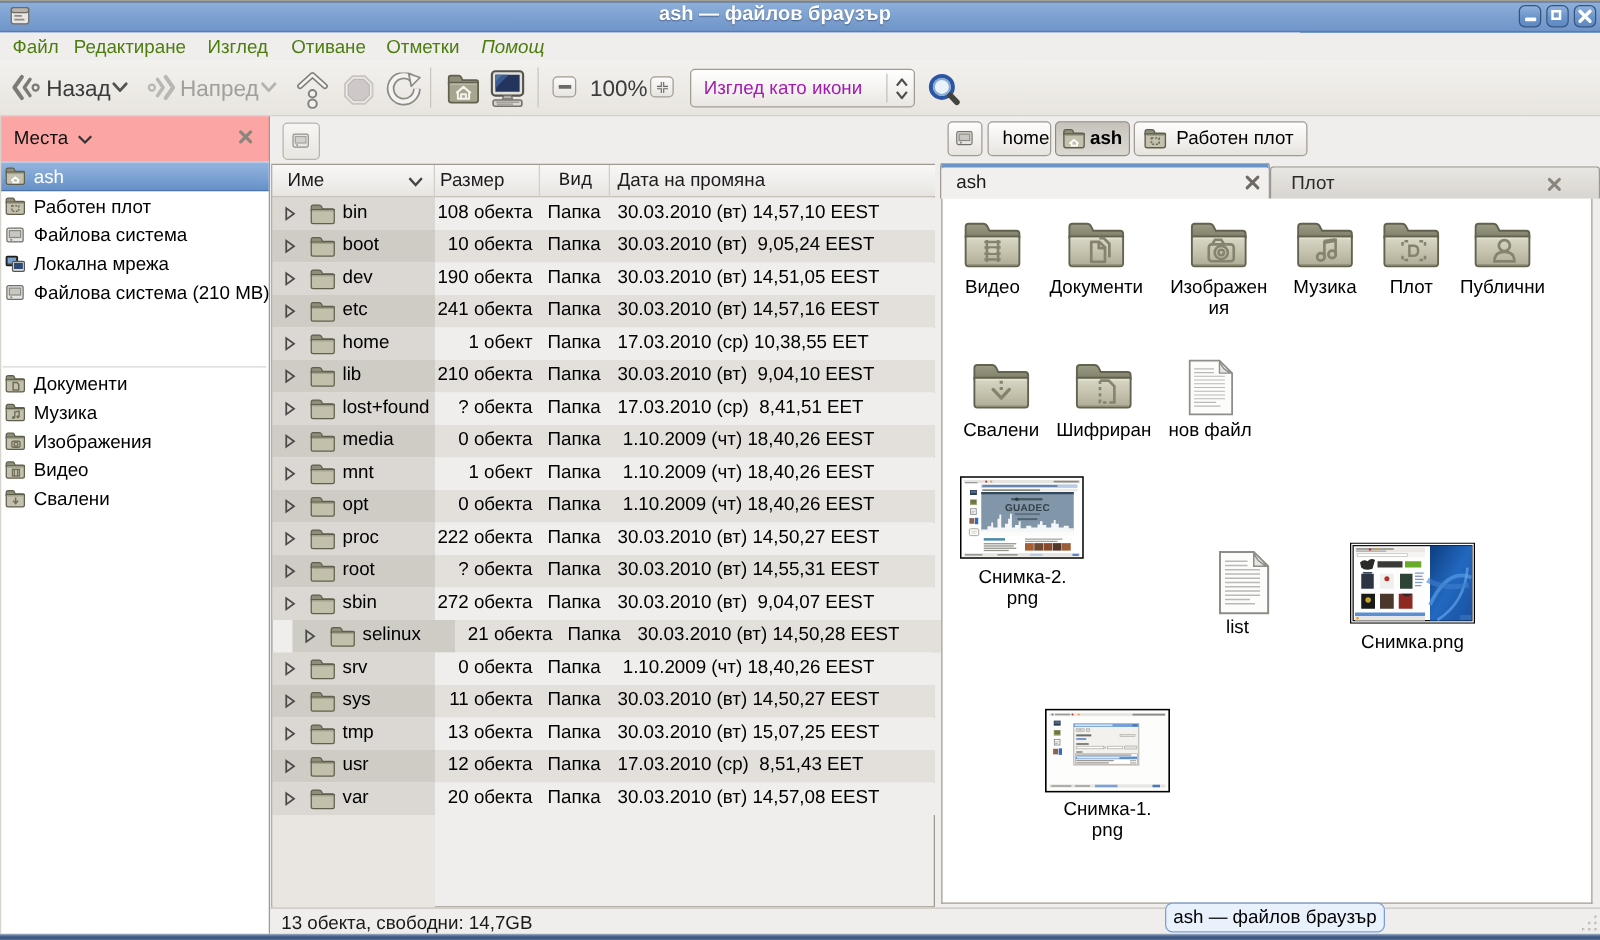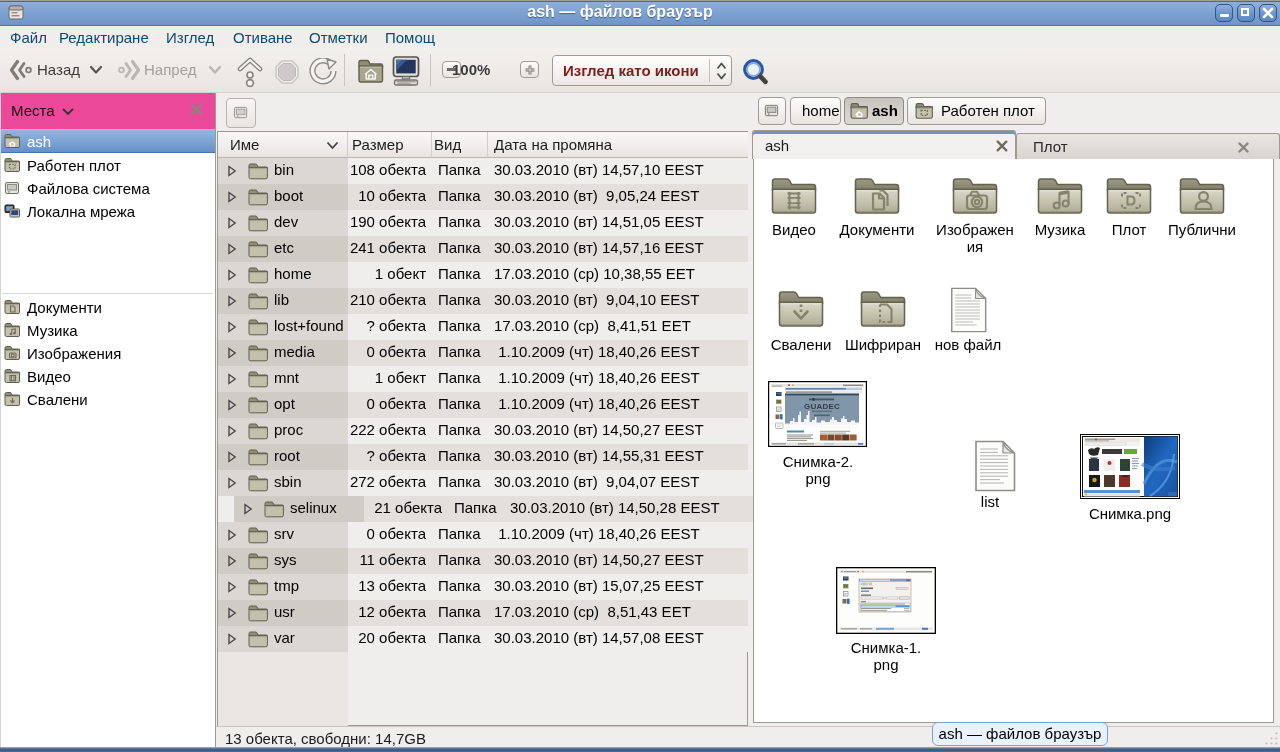--- a/index.html
+++ b/index.html
@@ -11,36 +11,36 @@
   .titlebar{left:0;top:0;width:1280px;height:26px;
     background:linear-gradient(#8fb0da,#7ea3d2 45%,#7096c9 92%,#5c86c0);
     border-top:1px solid #a39e94;box-sizing:border-box;
     box-shadow:inset 0 1px 0 #54677f, inset 0 -1px 0 #4c77b5;}
   .title-text{left:26px;top:3px;width:1188px;text-align:center;color:#fff;
     font-size:16px;font-weight:bold;text-shadow:0 1px 1px rgba(20,40,80,.55);}
   .wbtn{top:4px;width:18px;height:18px;border:1px solid #35547e;border-radius:5px;
     background:linear-gradient(#8fb0dc,#6892c9 60%,#5e89c4);box-sizing:border-box;}
   
   .menubar{left:0;top:26px;width:1040px;height:22px;background:#efeeec;
-    font-size:15px;color:#0c4a6e;}
+    font-size:15px;color:#4d7c0f;}
   .menubar span{position:absolute;top:3px;}
   
   .toolbar{left:0;top:48px;width:1280px;height:45px;
     background:linear-gradient(#f3f1ee,#e8e5e0);
     border-bottom:1px solid #d7d3cc;box-sizing:border-box;}
   .tsep{top:6px;width:1px;height:32px;background:#c9c5be;}
-  .tool-label{font-size:15px;color:#3c3c3c;top:61px;}
+  .tool-label{font-size:18px;color:#3c3c3c;top:61px;}
   .tool-label.dim{color:#a09f9a;}
   .zbtn{top:61px;width:19px;height:17px;border:1px solid #a19c93;border-radius:4px;
     background:linear-gradient(#fcfbfa,#e8e5e0);box-sizing:border-box;}
   .combo{left:552px;top:55px;width:180px;height:31px;border:1px solid #a19c93;
     border-radius:4px;background:linear-gradient(#fff,#f3f1ee 60%,#e9e6e2);
     box-sizing:border-box;}
   
-  .side-head{left:0;top:93px;width:216px;height:36px;background:#ec4899;
+  .side-head{left:0;top:93px;width:216px;height:36px;background:#fca5a5;
     border-right:1px solid #9f9a91;box-sizing:border-box;}
   .side-list{left:0;top:129px;width:216px;height:618px;background:#fff;
     border-right:1px solid #9f9a91;box-sizing:border-box;}
   .srow{position:absolute;left:0;width:215px;height:23px;font-size:15px;color:#000;}
   .srow .txt{position:absolute;left:27px;top:3px;white-space:nowrap;}
   .srow.sel{background:linear-gradient(#94b4de,#7ca2d3 55%,#6690c7);
     border-top:1px solid #a5bfe2;border-bottom:1px solid #4a73ad;height:22px;
     box-sizing:content-box;}
   .srow.sel .txt{color:#fff;}
   .sicon{position:absolute;left:4px;top:3px;width:17px;height:17px;}
@@ -110,21 +110,21 @@
   <svg class="abs" style="left:1262px;top:7px;" width="12" height="12" viewBox="0 0 12 12">
     <path d="M2,2 L10,10 M10,2 L2,10" stroke="#fff" stroke-width="2.6" stroke-linecap="round"></path>
   </svg>
 
   <div class="abs menubar">
     <span style="left:10px;">Файл</span>
     <span style="left:59px;">Редактиране</span>
     <span style="left:166px;">Изглед</span>
     <span style="left:233px;">Отиване</span>
     <span style="left:309px;">Отметки</span>
-    <span style="left:385px;">Помощ</span>
+    <span style="left:385px;font-style:italic;">Помощ</span>
   </div>
 
   <div class="abs toolbar"></div>
   <div id="tb-icons">
 
     <svg class="abs" style="left:9px;top:59px;" width="24" height="23" viewBox="0 0 24 23">
       <path d="M8.5,2.5 L2.5,11 L8.5,19.5" fill="none" stroke="#7c7c75" stroke-width="3.2" stroke-linecap="round" stroke-linejoin="round"></path>
       <path d="M15,4.5 L10.5,11 L15,17.5" fill="none" stroke="#7c7c75" stroke-width="2.8" stroke-linecap="round" stroke-linejoin="round"></path>
       <circle cx="19.5" cy="11" r="2.4" fill="none" stroke="#7c7c75" stroke-width="1.8"></circle>
     </svg>
@@ -175,29 +175,29 @@
       <path d="M5.3,3.8 L16,3.8 L5.3,14.5 Z" fill="#3f5f9a" opacity=".85"></path>
       <path d="M5.3,3.8 L11,3.8 L5.3,9.4 Z" fill="#54779f" opacity=".9"></path>
       <path d="M12,20.5 L11,23 L19,23 L18,20.5 Z" fill="#b9b6af" stroke="#73706a" stroke-width="1"></path>
       <rect x="3.5" y="24" width="23" height="5" rx="1.6" fill="#dcd9d3" stroke="#73706a" stroke-width="1.3"></rect>
       <path d="M5.5,25.7 h19 M6.5,27.2 h13" stroke="#94918a" stroke-width="1"></path>
     </svg>
     <div class="abs tsep" style="left:430px;top:54px;"></div>
 
     <div class="abs zbtn" style="left:442px;"></div>
     <div class="abs" style="left:446.5px;top:68px;width:10px;height:2.5px;background:#6b6b66;"></div>
-    <span class="abs tool-label" style="left:452px;font-weight:bold;">100%</span>
+    <span class="abs tool-label" style="left:472px;">100%</span>
     <div class="abs zbtn" style="left:520px;"></div>
     <svg class="abs" style="left:523px;top:62.5px;" width="14" height="14" viewBox="0 0 14 14">
       <path d="M7,2.6 L7,11.4 M2.6,7 L11.4,7" stroke="#6b6b66" stroke-width="2.8"></path>
       <path d="M7,2.6 L7,11.4 M2.6,7 L11.4,7" stroke="#e9e6e1" stroke-width="1"></path>
     </svg>
 
     <div class="abs combo"></div>
-    <span class="abs" style="left:563px;top:62px;font-size:15px;color:#7f1d1d;font-weight:bold;">Изглед като икони</span>
+    <span class="abs" style="left:563px;top:62px;font-size:15px;color:#a21caf;">Изглед като икони</span>
     <div class="abs" style="left:709px;top:59px;width:1px;height:23px;background:#c3bfb8;"></div>
     <svg class="abs" style="left:716px;top:62px;" width="11" height="18" viewBox="0 0 11 18">
       <path d="M1.5,6.5 L5.5,1.5 L9.5,6.5" fill="none" stroke="#4f4f4a" stroke-width="1.8" stroke-linejoin="round"></path>
       <path d="M1.5,11.5 L5.5,16.5 L9.5,11.5" fill="none" stroke="#4f4f4a" stroke-width="1.8" stroke-linejoin="round"></path>
     </svg>
 
     <svg class="abs" style="left:741px;top:57px;" width="30" height="30" viewBox="0 0 30 30">
       <circle cx="12.5" cy="12.5" r="8.8" fill="#eaf1f9" stroke="#2c55a2" stroke-width="3.2"></circle>
       <circle cx="12.5" cy="12.5" r="6.4" fill="none" stroke="#86abd8" stroke-width="1.6"></circle>
       <path d="M19.3,19.3 L24.5,24.8" stroke="#44443f" stroke-width="4.6" stroke-linecap="round"></path>
@@ -250,20 +250,26 @@
         <rect x="7.2" y="7.2" width="7.1" height="5" fill="#2e4a74"></rect>
       </svg>
       <span class="txt">Локална мрежа</span>
     </div>
     <div class="srow" style="top:48px;">
       <svg class="sicon" viewBox="0 0 17 17">
           <use href="#drv16"></use>
         </svg>
       <span class="txt">Файлова система</span>
     </div>
+    <div class="srow" style="top:94px;">
+      <svg class="sicon" viewBox="0 0 17 17">
+          <use href="#drv16"></use>
+        </svg>
+      <span class="txt">Файлова система (210 MB)</span>
+    </div>
     <div style="position:absolute;left:2px;top:164px;width:211px;height:1px;background:#d8d6d2;"></div>
     <div class="srow" style="top:167px;">
       <svg class="sicon" viewBox="0 0 17 17">
           <use href="#f16"></use>
           <path d="M6.5,7 L9.5,7 L11,8.5 L11,13 L6.5,13 Z" fill="none" stroke="#6e6d5a" stroke-width="1.2"></path>
         </svg>
       <span class="txt">Документи</span>
     </div>
     <div class="srow" style="top:190px;">
       <svg class="sicon" viewBox="0 0 17 17">
@@ -309,21 +315,21 @@
     <div class="lhead" style="left:0;width:130px;">
         <span class="t">Име</span>
         <svg style="position:absolute;left:108px;top:9px;" width="13" height="9" viewBox="0 0 13 9">
           <path d="M1.5,1.5 L6.5,7 L11.5,1.5" fill="none" stroke="#444" stroke-width="1.8"></path>
         </svg>
       </div>
     <div class="lhead" style="left:130px;width:84px;">
         <span class="t" style="left:4px;">Размер</span>
       </div>
     <div class="lhead" style="left:214px;width:56px;">
-        <span class="t" style="left:2px;">Вид</span>
+        <span class="t" style="left:15px;font-family:Liberation Mono, monospace;">Вид</span>
       </div>
     <div class="lhead" style="left:270px;width:260px;border-right:none;">
         <span class="t" style="left:6px;">Дата на промяна</span>
       </div>
     <div class="lrow" style="top:26px;">
       <div class="cell-a" style="background:#dbd7d2;"></div>
         <div class="cell-b" style="background:#efeeec;"></div>
       <svg style="position:absolute;left:8px;top:6px;" width="12" height="14" viewBox="0 0 12 14">
           <path d="M3,2.5 L9.2,7 L3,11.5 Z" fill="none" stroke="#4a4a48" stroke-width="1.4" stroke-linejoin="miter"></path>
         </svg>

